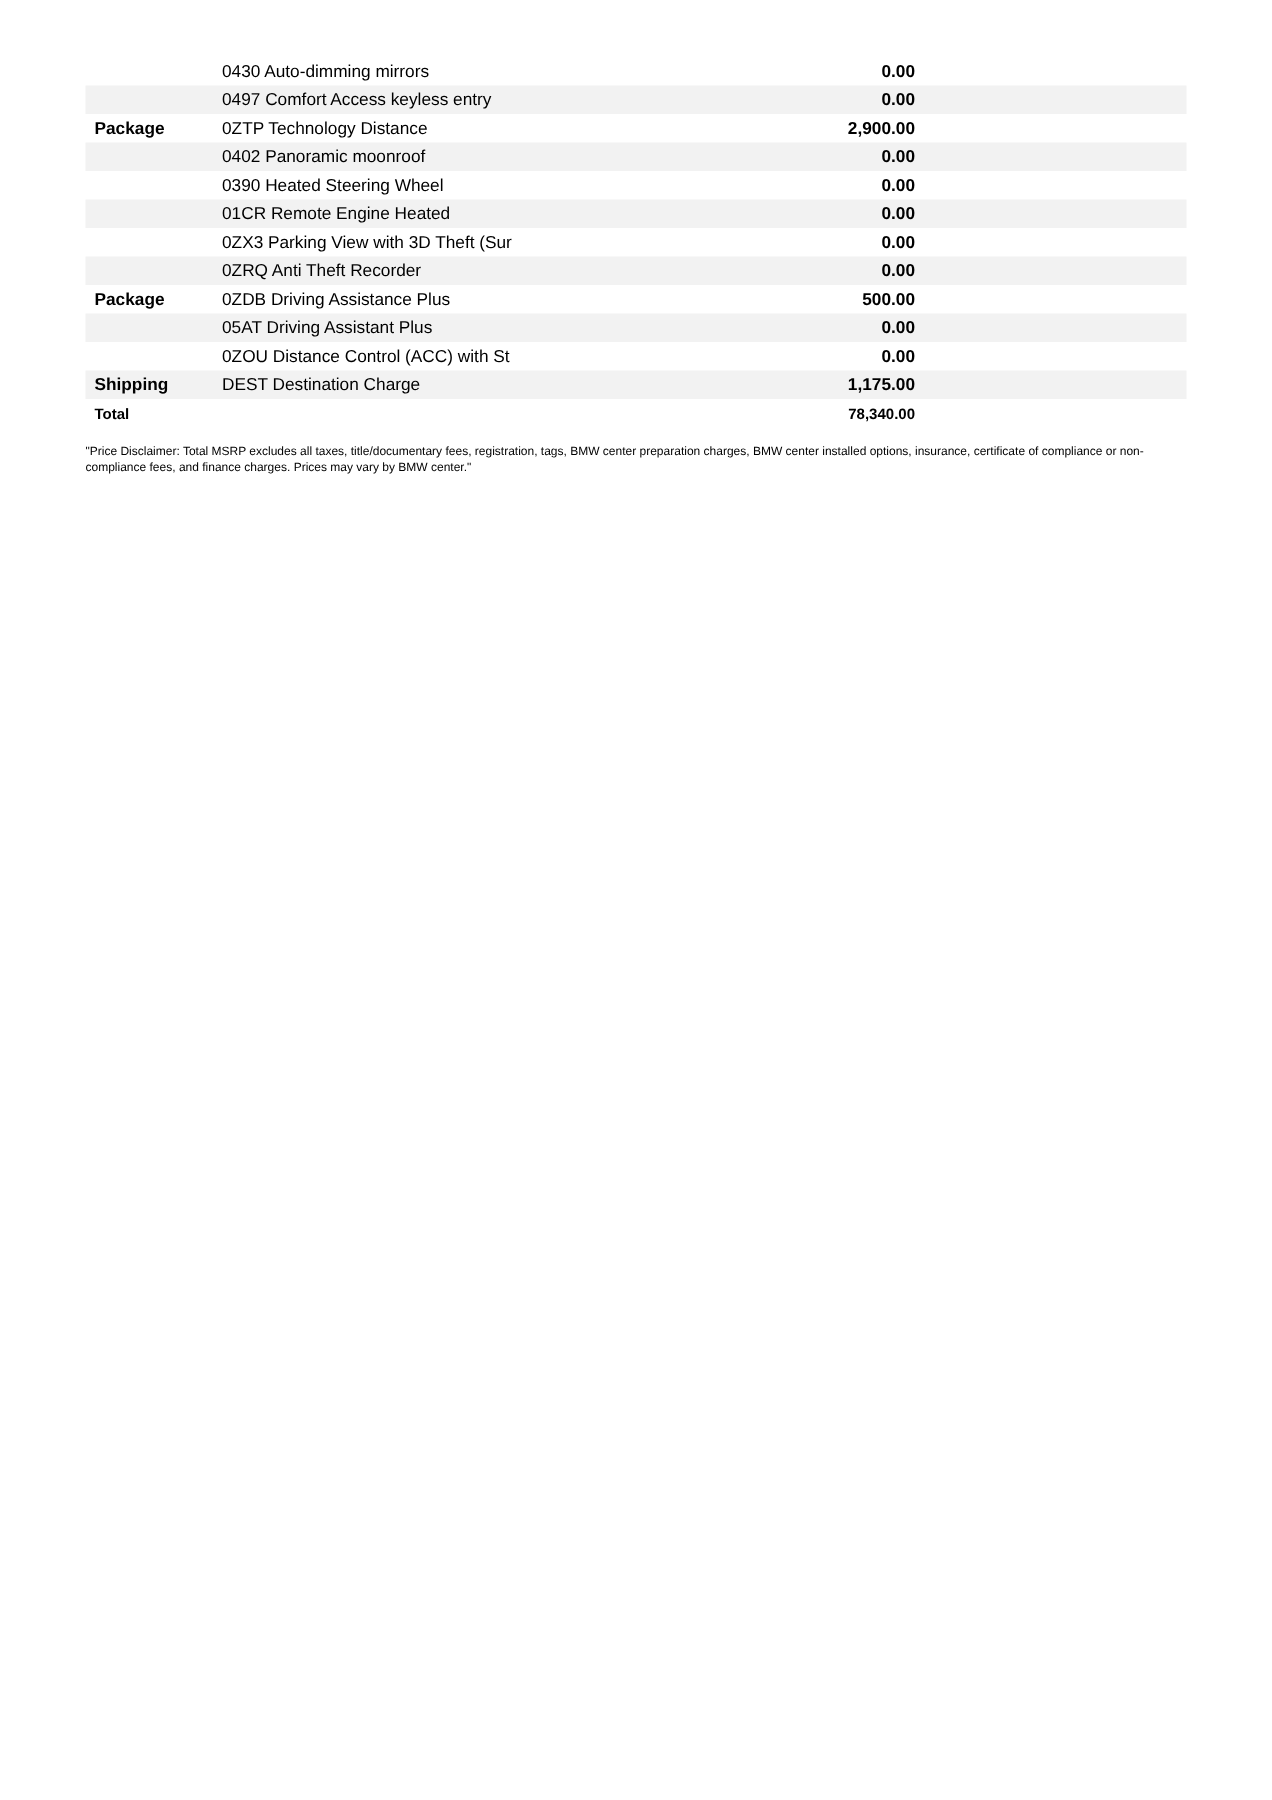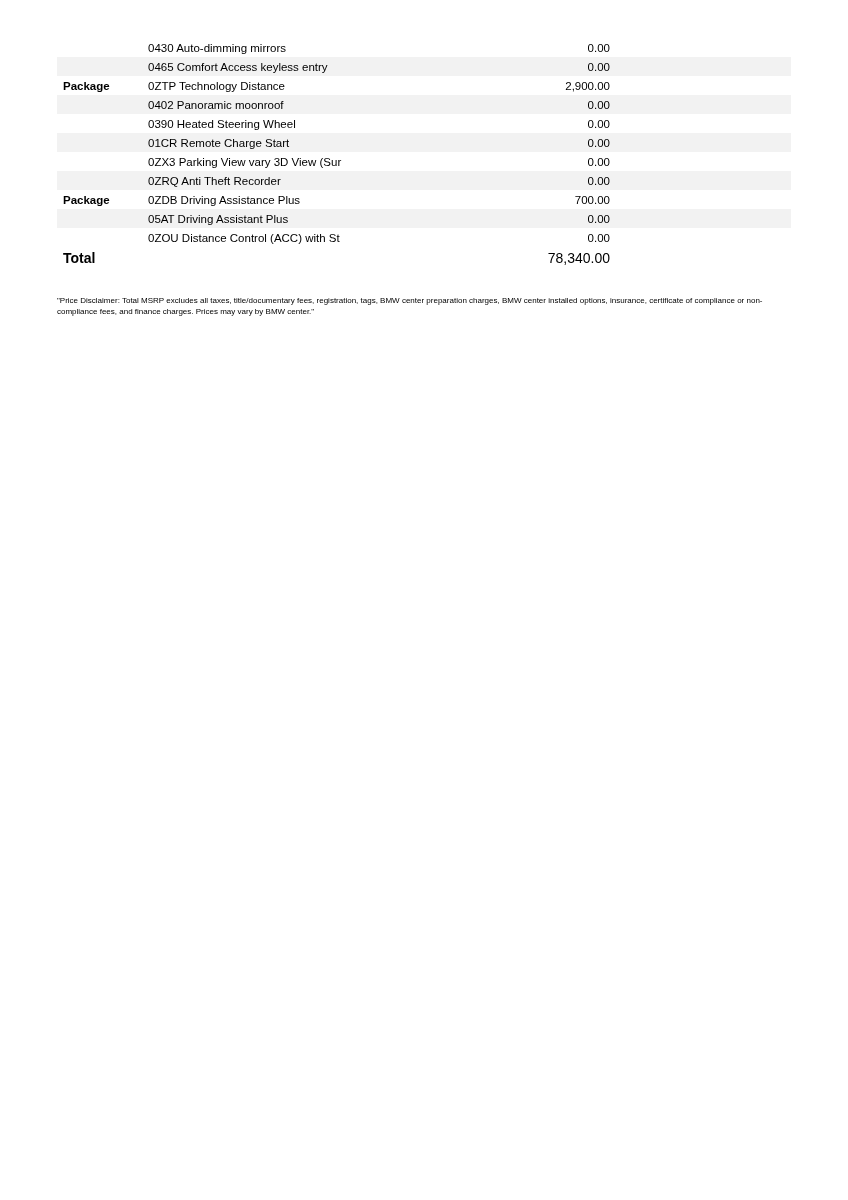--- a/index.html
+++ b/index.html
@@ -42,29 +42,30 @@
   }
   .cell-desc {
     flex: 0 0 310px;
     white-space: nowrap;
     overflow: hidden;
   }
   .cell-amount {
     flex: 0 0 152px;
     text-align: right;
     white-space: nowrap;
+    font-weight: bold;
   }
   .cell-fill {
     flex: 1 1 auto;
   }
   .total-row {
     display: flex;
     align-items: center;
     height: 19px;
-    font-size: 14px;
+    font-size: 10px;
     margin-top: 1px;
   }
   .disclaimer {
     position: absolute;
     left: 57px;
     top: 295px;
     width: 722px;
     font-size: 8px;
     line-height: 11px;
     color: #000000;
@@ -78,21 +79,21 @@
   <div class="pricing-table">
     <div>
         <div class="trow">
     <div class="cell-category"></div>
     <div class="cell-desc">0430 Auto-dimming mirrors</div>
     <div class="cell-amount">0.00</div>
     <div class="cell-fill"></div>
   </div>
         <div class="trow shaded">
     <div class="cell-category"></div>
-    <div class="cell-desc">0465 Comfort Access keyless entry</div>
+    <div class="cell-desc">0497 Comfort Access keyless entry</div>
     <div class="cell-amount">0.00</div>
     <div class="cell-fill"></div>
   </div>
         <div class="trow">
     <div class="cell-category">Package</div>
     <div class="cell-desc">0ZTP Technology Distance</div>
     <div class="cell-amount">2,900.00</div>
     <div class="cell-fill"></div>
   </div>
         <div class="trow shaded">
@@ -102,52 +103,58 @@
     <div class="cell-fill"></div>
   </div>
         <div class="trow">
     <div class="cell-category"></div>
     <div class="cell-desc">0390 Heated Steering Wheel</div>
     <div class="cell-amount">0.00</div>
     <div class="cell-fill"></div>
   </div>
         <div class="trow shaded">
     <div class="cell-category"></div>
-    <div class="cell-desc">01CR Remote Charge Start</div>
+    <div class="cell-desc">01CR Remote Engine Heated</div>
     <div class="cell-amount">0.00</div>
     <div class="cell-fill"></div>
   </div>
         <div class="trow">
     <div class="cell-category"></div>
-    <div class="cell-desc">0ZX3 Parking View vary 3D View (Sur</div>
+    <div class="cell-desc">0ZX3 Parking View with 3D Theft (Sur</div>
     <div class="cell-amount">0.00</div>
     <div class="cell-fill"></div>
   </div>
         <div class="trow shaded">
     <div class="cell-category"></div>
     <div class="cell-desc">0ZRQ Anti Theft Recorder</div>
     <div class="cell-amount">0.00</div>
     <div class="cell-fill"></div>
   </div>
         <div class="trow">
     <div class="cell-category">Package</div>
     <div class="cell-desc">0ZDB Driving Assistance Plus</div>
-    <div class="cell-amount">700.00</div>
+    <div class="cell-amount">500.00</div>
     <div class="cell-fill"></div>
   </div>
         <div class="trow shaded">
     <div class="cell-category"></div>
     <div class="cell-desc">05AT Driving Assistant Plus</div>
     <div class="cell-amount">0.00</div>
     <div class="cell-fill"></div>
   </div>
         <div class="trow">
     <div class="cell-category"></div>
     <div class="cell-desc">0ZOU Distance Control (ACC) with St</div>
     <div class="cell-amount">0.00</div>
+    <div class="cell-fill"></div>
+  </div>
+        <div class="trow shaded">
+    <div class="cell-category">Shipping</div>
+    <div class="cell-desc">DEST Destination Charge</div>
+    <div class="cell-amount">1,175.00</div>
     <div class="cell-fill"></div>
   </div>
       </div>
 
     <div class="total-row">
       <div class="cell-category">Total</div>
       <div class="cell-desc"></div>
       <div class="cell-amount">78,340.00</div>
       <div class="cell-fill"></div>
     </div>

